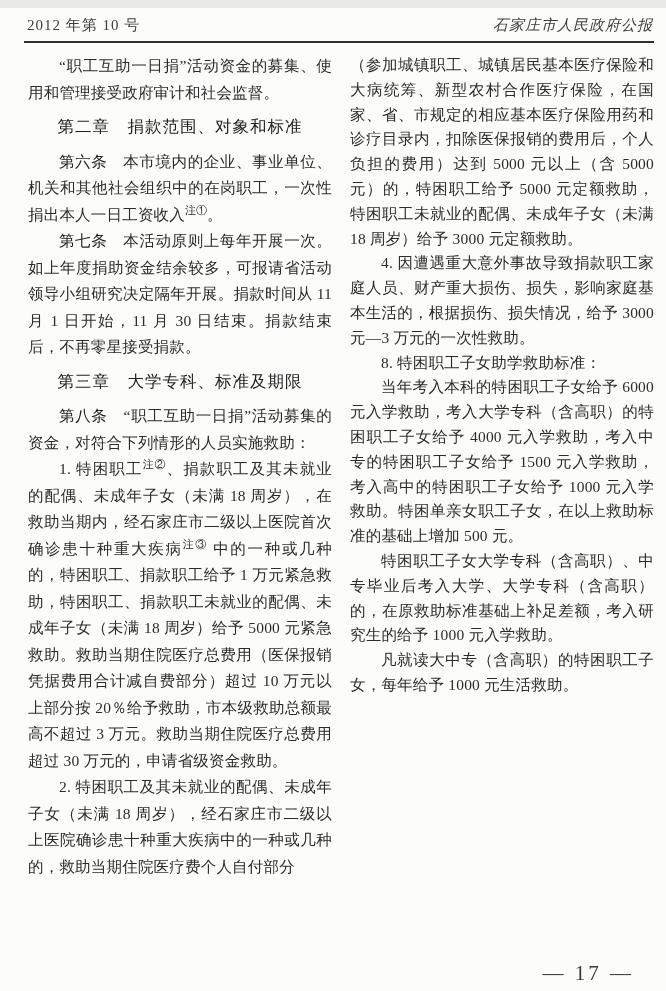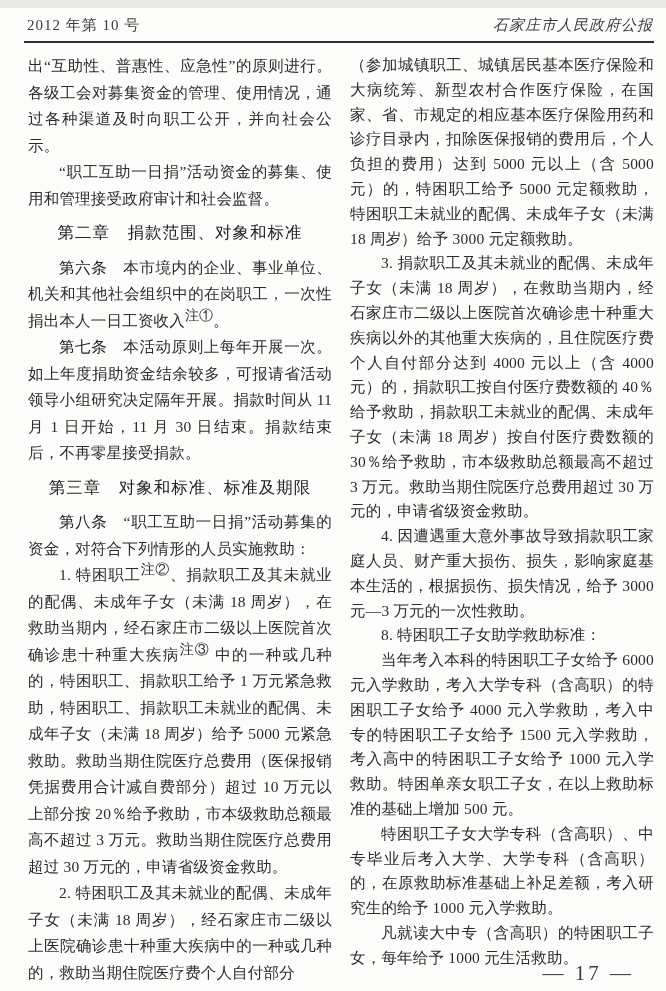--- a/index.html
+++ b/index.html
@@ -66,21 +66,21 @@
     color: #222;
     padding: 7px 0 9px 0;
     letter-spacing: 1px;
   }
   .art {
     font-family: "Liberation Sans", "DejaVu Sans", sans-serif;
     font-weight: normal;
     color: #222;
   }
   sup.note {
-    font-size: 14px;
+    font-size: 11px;
     line-height: 0;
     vertical-align: super;
     letter-spacing: 0;
   }
   .footer {
     position: absolute;
     bottom: 13px;
     right: 32px;
     font-size: 21px;
     color: #3a3a3a;
@@ -93,34 +93,32 @@
 <div class="page">
 
   <div class="header">
     <span class="issue">2012 年第 10 号</span>
     <span class="pub">石家庄市人民政府公报</span>
   </div>
 
   <div class="header-rule"></div>
 
   <div class="col col-left">
-      <p class="noindent"><span>出“互助性、普惠性、应急性”的原则进行。各级工会对募集资金的管理、使用情况，通过各种渠道及时向职工公开，并向社会公示。</span></p>
       <p><span>“职工互助一日捐”活动资金的募集、使用和管理接受政府审计和社会监督。</span></p>
       <div class="chapter">第二章　捐款范围、对象和标准</div>
       <p><span class="art">第六条</span><span>　本市境内的企业、事业单位、机关和其他社会组织中的在岗职工，一次性捐出本人一日工资收入</span><sup class="note">注①</sup><span>。</span></p>
       <p><span class="art">第七条</span><span>　本活动原则上每年开展一次。如上年度捐助资金结余较多，可报请省活动领导小组研究决定隔年开展。捐款时间从 11 月 1 日开始，11 月 30 日结束。捐款结束后，不再零星接受捐款。</span></p>
-      <div class="chapter">第三章　对象和标准、标准及期限</div>
+      <div class="chapter">第三章　大学专科、标准及期限</div>
       <p><span class="art">第八条</span><span>　“职工互助一日捐”活动募集的资金，对符合下列情形的人员实施救助：</span></p>
       <p><span>1. 特困职工</span><sup class="note">注②</sup><span>、捐款职工及其未就业的配偶、未成年子女（未满 18 周岁），在救助当期内，经石家庄市二级以上医院首次确诊患十种重大疾病</span><sup class="note">注③</sup><span> 中的一种或几种的，特困职工、捐款职工给予 1 万元紧急救助，特困职工、捐款职工未就业的配偶、未成年子女（未满 18 周岁）给予 5000 元紧急救助。救助当期住院医疗总费用（医保报销凭据费用合计减自费部分）超过 10 万元以上部分按 20％给予救助，市本级救助总额最高不超过 3 万元。救助当期住院医疗总费用超过 30 万元的，申请省级资金救助。</span></p>
       <p><span>2. 特困职工及其未就业的配偶、未成年子女（未满 18 周岁），经石家庄市二级以上医院确诊患十种重大疾病中的一种或几种的，救助当期住院医疗费个人自付部分</span></p>
     </div>
 
   <div class="col col-right">
       <p class="noindent"><span>（参加城镇职工、城镇居民基本医疗保险和大病统筹、新型农村合作医疗保险，在国家、省、市规定的相应基本医疗保险用药和诊疗目录内，扣除医保报销的费用后，个人负担的费用）达到 5000 元以上（含 5000 元）的，特困职工给予 5000 元定额救助，特困职工未就业的配偶、未成年子女（未满 18 周岁）给予 3000 元定额救助。</span></p>
-      <p><span>3. 捐款职工及其未就业的配偶、未成年子女（未满 18 周岁），在救助当期内，经石家庄市二级以上医院首次确诊患十种重大疾病以外的其他重大疾病的，且住院医疗费个人自付部分达到 4000 元以上（含 4000 元）的，捐款职工按自付医疗费数额的 40％给予救助，捐款职工未就业的配偶、未成年子女（未满 18 周岁）按自付医疗费数额的 30％给予救助，市本级救助总额最高不超过 3 万元。救助当期住院医疗总费用超过 30 万元的，申请省级资金救助。</span></p>
       <p><span>4. 因遭遇重大意外事故导致捐款职工家庭人员、财产重大损伤、损失，影响家庭基本生活的，根据损伤、损失情况，给予 3000 元—3 万元的一次性救助。</span></p>
       <p><span>8. 特困职工子女助学救助标准：</span></p>
       <p><span>当年考入本科的特困职工子女给予 6000 元入学救助，考入大学专科（含高职）的特困职工子女给予 4000 元入学救助，考入中专的特困职工子女给予 1500 元入学救助，考入高中的特困职工子女给予 1000 元入学救助。特困单亲女职工子女，在以上救助标准的基础上增加 500 元。</span></p>
       <p><span>特困职工子女大学专科（含高职）、中专毕业后考入大学、大学专科（含高职）的，在原救助标准基础上补足差额，考入研究生的给予 1000 元入学救助。</span></p>
       <p><span>凡就读大中专（含高职）的特困职工子女，每年给予 1000 元生活救助。</span></p>
     </div>
 
   <div class="footer">— 17 —</div>
 
 </div>

